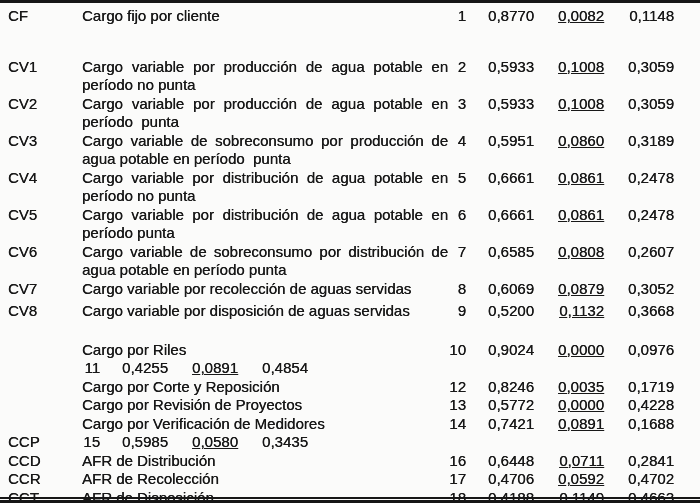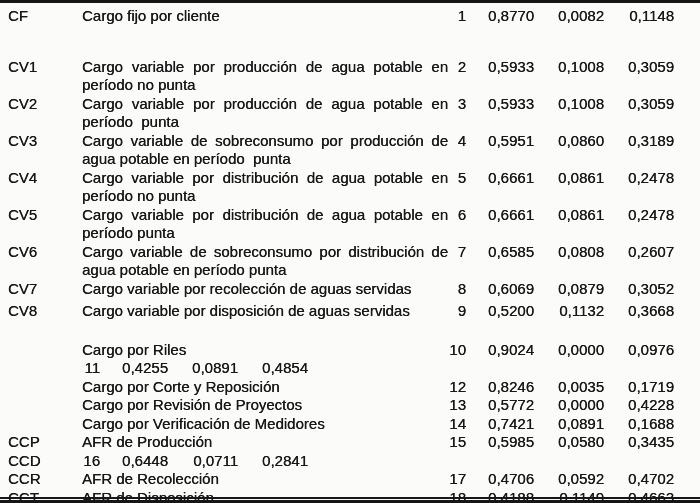--- a/index.html
+++ b/index.html
@@ -38,21 +38,21 @@
   .code { width: 74px; }
   .desc { width: 366px; }
   .desc-line { display: block; }
   .desc-line.just {
     text-align: justify;
     text-align-last: justify;
   }
   .num { width: 18px; text-align: right; }
   .val { text-align: right; }
   .v1 { width: 68px; }
-  .v2 { width: 70px; }
+  .v2 { width: 70px; text-decoration: underline; }
   .v3 { width: 70px; }
 </style>
 </head>
 <body>
 
 <div class="page" style="--paper: #fbfbfa; --ink: #181818; --rule: #161616;">
   <div class="rule rule-top"></div>
   <div class="rows" id="rows">
       <div class="row" style="margin-bottom: 32px;">
         <span class="cell code">CF</span>
@@ -192,30 +192,30 @@
         <div class="cell desc">
           <div class="desc-line">Cargo por Verificación de Medidores</div>
         </div>
         <span class="cell num">14</span>
         <span class="cell val v1">0,7421</span>
         <span class="cell val v2">0,0891</span>
         <span class="cell val v3">0,1688</span>
       </div>
       <div class="row">
         <span class="cell code">CCP</span>
-        <div class="cell desc">
-          <div class="desc-line">AFR de Producción</div>
-        </div>
         <span class="cell num">15</span>
         <span class="cell val v1">0,5985</span>
         <span class="cell val v2">0,0580</span>
         <span class="cell val v3">0,3435</span>
       </div>
       <div class="row">
         <span class="cell code">CCD</span>
+        <div class="cell desc">
+          <div class="desc-line">AFR de Distribución</div>
+        </div>
         <span class="cell num">16</span>
         <span class="cell val v1">0,6448</span>
         <span class="cell val v2">0,0711</span>
         <span class="cell val v3">0,2841</span>
       </div>
       <div class="row">
         <span class="cell code">CCR</span>
         <div class="cell desc">
           <div class="desc-line">AFR de Recolección</div>
         </div>

